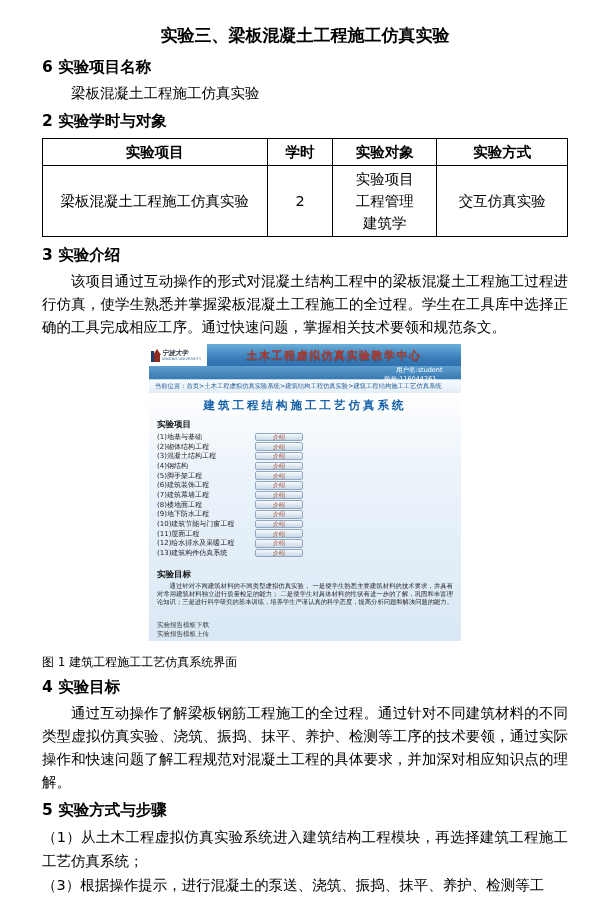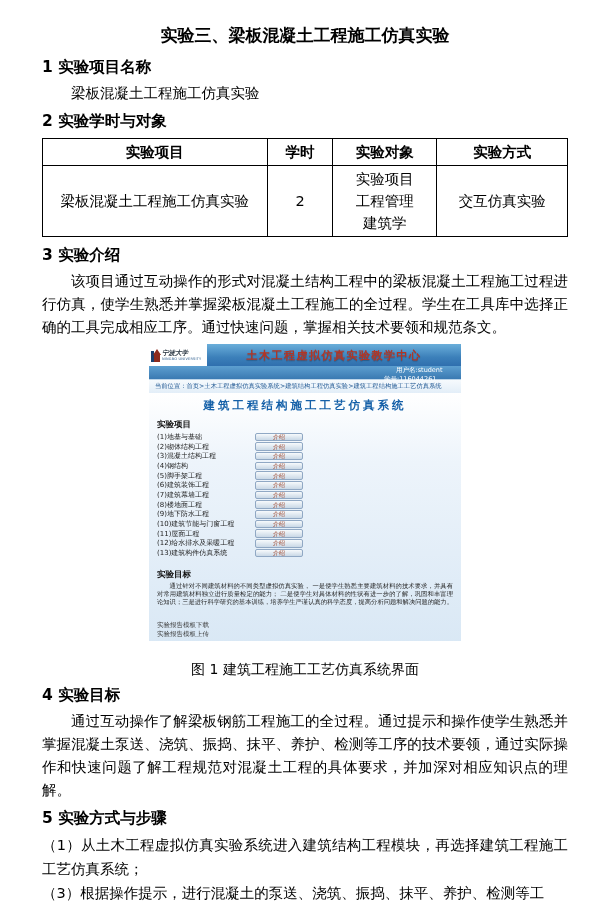--- a/index.html
+++ b/index.html
@@ -108,30 +108,30 @@
   }
   .report-links {
     display:flex; justify-content:space-around; margin-top:14px;
     font-size:6.5px; color:#3c3c3c;flex-direction:column;
   }
   .report-links span { cursor:pointer; }
   .start-btn {
     text-align:center; margin-top:15px; font-size:13px; letter-spacing:3px;
     color:#000; font-family:"DejaVu Serif","Liberation Serif",serif; cursor:pointer;
   }
-  .fig-caption { text-align:center; font-size:14px; margin:20px 0 6px 0; }
+  .fig-caption { font-size:12px; margin:13px 0 6px 0; }
 </style>
 </head>
 <body>
 
 <div class="page">
 
   <div class="doc-title">实验三、梁板混凝土工程施工仿真实验</div>
 
-  <div class="sec-heading">1 实验项目名称</div>
+  <div class="sec-heading">6 实验项目名称</div>
   <div class="body-line">梁板混凝土工程施工仿真实验</div>
 
   <div class="sec-heading">2 实验学时与对象</div>
 
   <table class="exp-table">
     <tbody>
         <tr>
       <th class="col-project">实验项目</th>
       <th class="col-hours">学时</th>
       <th class="col-subjects">实验对象</th>
@@ -247,19 +247,19 @@
         <span>实验报告模板上传</span>
       </div>
 
       <div class="start-btn">开始实验</div>
     </div>
   </div>
 
   <div class="fig-caption">图 1  建筑工程施工工艺仿真系统界面</div>
 
   <div class="sec-heading">4 实验目标</div>
-  <div class="body-par">通过互动操作了解梁板钢筋工程施工的全过程。通过提示和操作使学生熟悉并掌握混凝土泵送、浇筑、振捣、抹平、养护、检测等工序的技术要领，通过实际操作和快速问题了解工程规范对混凝土工程的具体要求，并加深对相应知识点的理解。</div>
+  <div class="body-par">通过互动操作了解梁板钢筋工程施工的全过程。通过针对不同建筑材料的不同类型虚拟仿真实验、浇筑、振捣、抹平、养护、检测等工序的技术要领，通过实际操作和快速问题了解工程规范对混凝土工程的具体要求，并加深对相应知识点的理解。</div>
 
   <div class="sec-heading">5 实验方式与步骤</div>
   <div class="step-par">（1）从土木工程虚拟仿真实验系统进入建筑结构工程模块，再选择建筑工程施工工艺仿真系统；</div>
   <div class="step-par">（3）根据操作提示，进行混凝土的泵送、浇筑、振捣、抹平、养护、检测等工</div>
 
 </div>
 
 </body></html>

